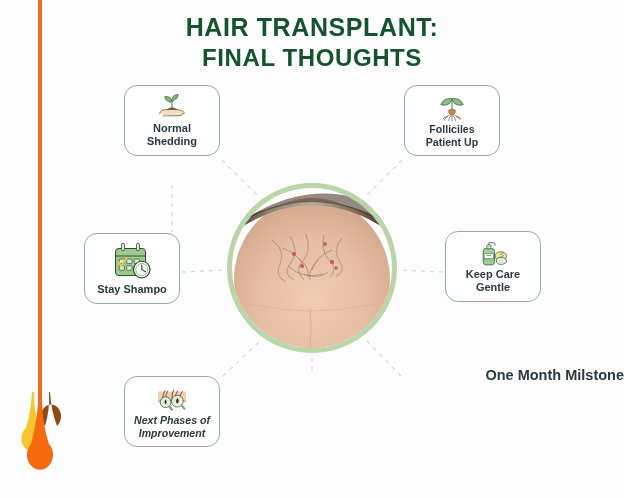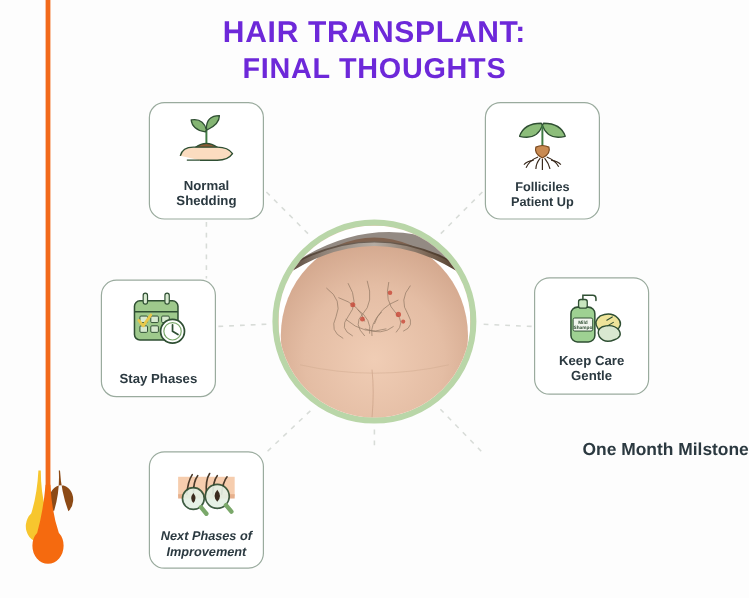--- a/index.html
+++ b/index.html
@@ -9,21 +9,21 @@
     font-family:"Liberation Sans", sans-serif;
     overflow:hidden;
     position:relative;
   }
   #stage{position:absolute;inset:0;}
 
   
   .title{
     position:absolute;left:0;right:0;top:12px;
     text-align:center;
-    color:#6d28d9;
+    color:#14532d;
     font-weight:bold;
     font-size:25px;
     letter-spacing:.6px;
     line-height:1.22;
   }
   .title .l2{display:block;font-size:24px;}
 
   
   .follicle{position:absolute;left:0;top:0;width:90px;height:498px;}
 
@@ -46,21 +46,21 @@
     position:absolute;left:0;right:0;top:367px;
     text-align:right;
     color:#2b3940;
     font-size:14.5px;
     font-weight:600;
   }
 
   
   .card{
     position:absolute;
-    width:96px;height:98px;
+    width:96px;height:71px;
     background:#ffffff;
     border:1.4px solid #9aab9e;
     border-radius:13px;
     box-sizing:border-box;
     display:flex;
     flex-direction:column;
     align-items:center;
     justify-content:flex-start;
     padding-top:7px;
   }
@@ -212,21 +212,21 @@
         <rect x="35" y="24" width="7" height="6" rx="1"></rect>
         <rect x="15" y="33" width="7" height="6" rx="1"></rect>
         <rect x="25" y="33" width="7" height="6" rx="1"></rect>
         <rect x="35" y="33" width="7" height="6" rx="1"></rect>
       </g>
       <path d="M14 28 l4 5 l7 -10" stroke="#e8c84a" stroke-width="2.6" fill="none" stroke-linecap="round" stroke-linejoin="round"></path>
       <circle cx="45" cy="38" r="11" fill="#ffffff" stroke="#2f4f33" stroke-width="1.6"></circle>
       <circle cx="45" cy="38" r="8" fill="none" stroke="#7aa86a" stroke-width="1.1"></circle>
       <path d="M45 32 l0 6 l5 3" stroke="#2f4f33" stroke-width="1.6" fill="none" stroke-linecap="round"></path>
     </svg>
-    <div class="cap">Stay Phases</div>
+    <div class="cap">Stay Shampo</div>
   </div>
 
   <div class="card" id="card-keep-care-gentle">
     <svg class="glyph" viewBox="0 0 64 56">
       <path d="M40 26 q10 -4 16 2 q6 6 -2 12 q-9 6 -16 -2 q-5 -7 2 -12 z" fill="#eee49a" stroke="#2f4f33" stroke-width="1.3" stroke-linejoin="round"></path>
       <path d="M42 36 q10 -3 15 3 q4 6 -4 9 q-9 4 -14 -3 q-3 -6 3 -9 z" fill="#d9e8d0" stroke="#2f4f33" stroke-width="1.3" stroke-linejoin="round"></path>
       <path d="M46 30 l5 -3 M47 35 l5 -3" stroke="#2f4f33" stroke-width="1" stroke-linecap="round"></path>
       <rect x="13" y="18" width="22" height="32" rx="6" fill="#9ed192" stroke="#2f4f33" stroke-width="1.4"></rect>
       <rect x="20" y="11" width="8" height="8" rx="2" fill="#c8e6bf" stroke="#2f4f33" stroke-width="1.2"></rect>
       <path d="M24 11 l0 -4 l9 0 q3 0 3 3 l0 2" fill="none" stroke="#2f4f33" stroke-width="1.4" stroke-linecap="round"></path>

